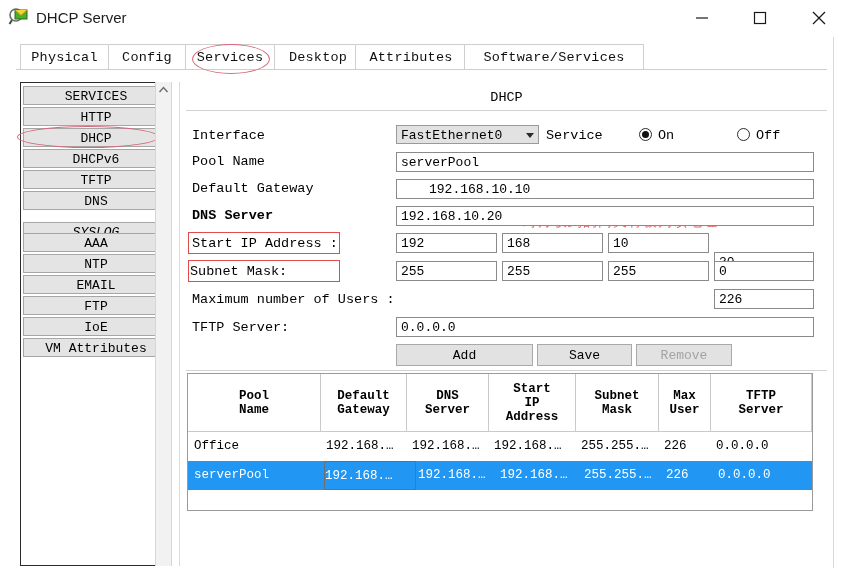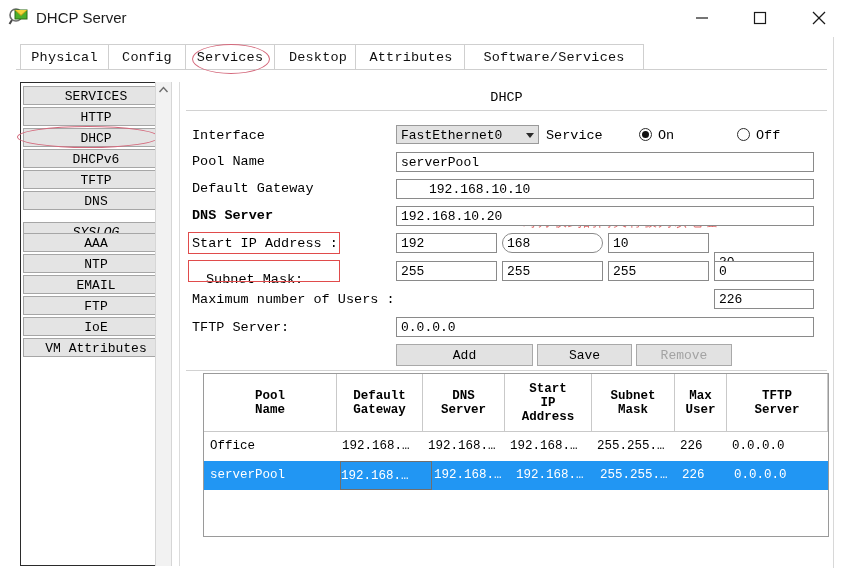--- a/index.html
+++ b/index.html
@@ -88,21 +88,21 @@
 
   .btn{
     position:absolute;height:22px;line-height:22px;text-align:center;
     border:1px solid #a9a9a9;background:#e2e2e2;box-sizing:border-box;
     font-size:13px;color:#000;cursor:default;
   }
   .btn.disabled{color:#a3a3a3;background:#e2e2e2;}
 
   
   .tbl{
-    position:absolute;left:17px;top:291px;width:626px;height:164px;
+    position:absolute;left:1px;top:291px;width:626px;height:138px;
     border:1px solid #9a9a9a;background:#fff;box-sizing:border-box;overflow:hidden;
   }
   .th{
     position:absolute;top:0;height:58px;box-sizing:border-box;
     border-right:1px solid #c9c9c9;border-bottom:1px solid #c9c9c9;
     font-size:12.5px;font-weight:bold;color:#000;text-align:center;
     display:flex;align-items:center;justify-content:center;line-height:14px;
     cursor:default;
   }
   .th:last-of-type{border-right:none;}
@@ -214,25 +214,25 @@
     <div class="lbl" style="left:6px;top:99px;">Default Gateway</div>
     <div class="fld" style="left:210px;top:97px;width:418px;padding-left:32px;">192.168.10.10</div>
     <div class="cn-note" style="left:337px;top:99px;margin-top:32px;">对方收到的网关将被为该地址</div>
 
     <div class="lbl" style="left:6px;top:126px;font-weight:bold;">DNS Server</div>
     <div class="fld" style="left:210px;top:124px;width:418px;">192.168.10.20</div>
 
     <div class="lbl" style="left:6px;top:154px;">Start IP Address :</div>
     <div class="redbox" style="left:2px;top:150px;width:150px;height:20px;"></div>
     <div class="fld" style="left:210px;top:151px;width:101px;">192</div>
-    <div class="fld" style="left:316px;top:151px;width:101px;border-radius:10px;">168</div>
+    <div class="fld" style="left:316px;top:151px;width:101px;">168</div>
     <div class="fld" style="left:422px;top:151px;width:101px;">10</div>
     <div class="fld" style="left:528px;top:151px;width:100px;margin-top:19px;">30</div>
 
-    <div class="lbl" style="left:20px;top:182px;margin-top:8px;">Subnet Mask:</div>
+    <div class="lbl" style="left:4px;top:182px;">Subnet Mask:</div>
     <div class="redbox" style="left:2px;top:178px;width:150px;height:20px;"></div>
     <div class="fld" style="left:210px;top:179px;width:101px;">255</div>
     <div class="fld" style="left:316px;top:179px;width:101px;">255</div>
     <div class="fld" style="left:422px;top:179px;width:101px;">255</div>
     <div class="fld" style="left:528px;top:179px;width:100px;">0</div>
 
     <div class="lbl" style="left:6px;top:210px;">Maximum number of Users :</div>
     <div class="fld" style="left:528px;top:207px;width:100px;">226</div>
 
     <div class="lbl" style="left:6px;top:238px;">TFTP Server:</div>

